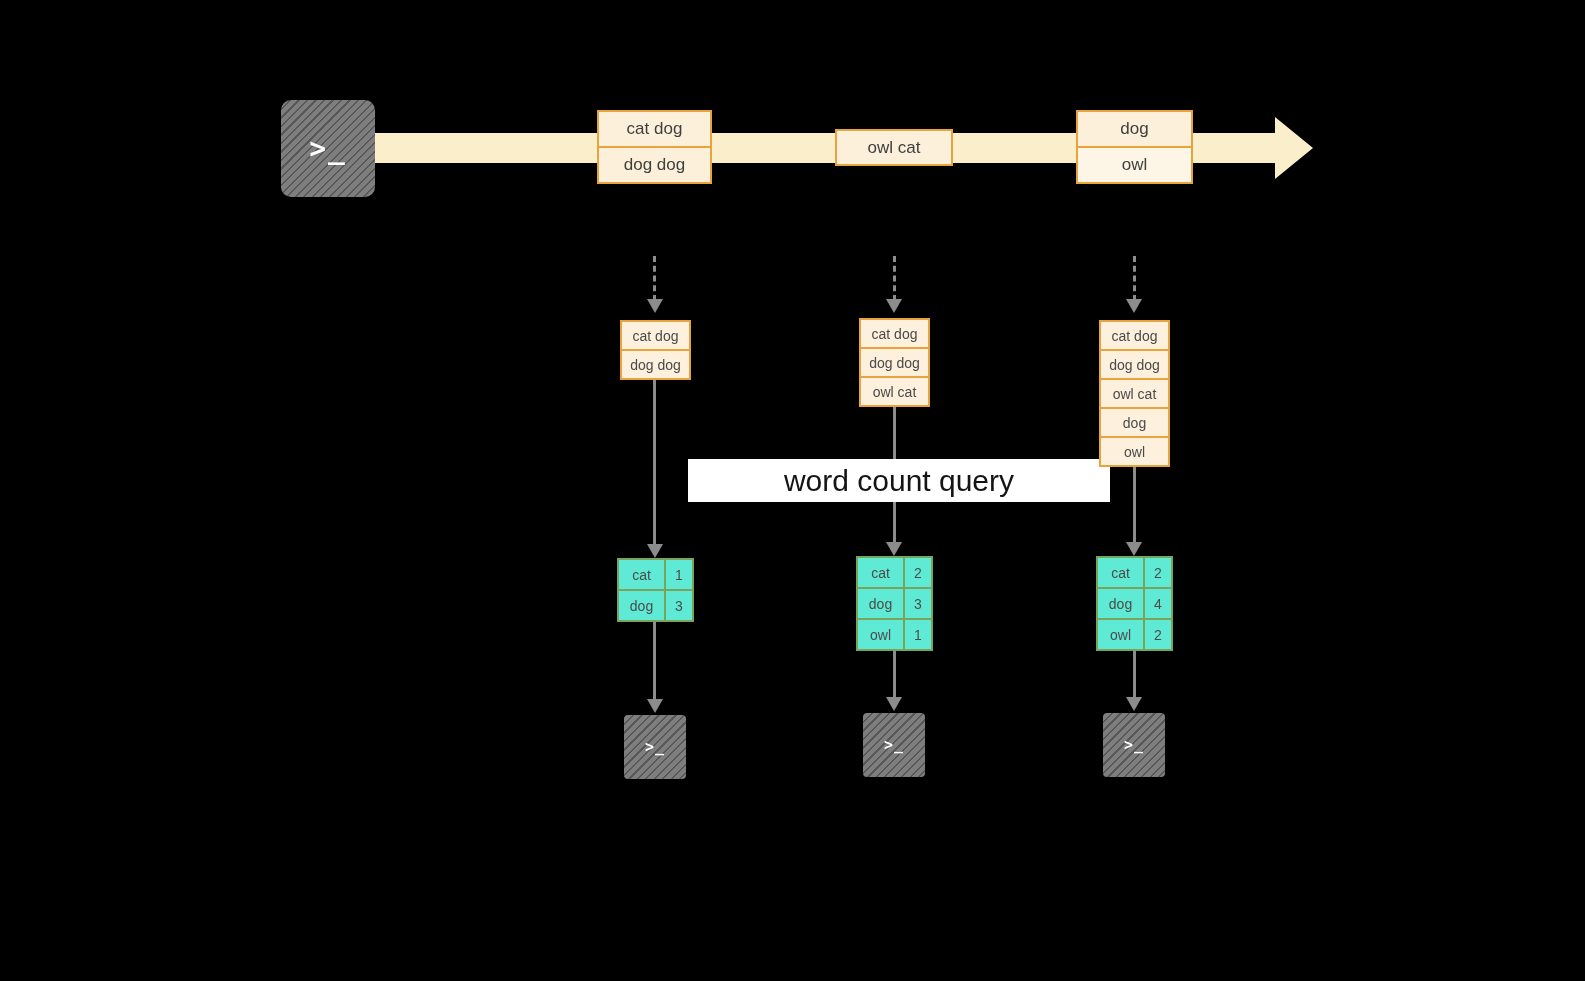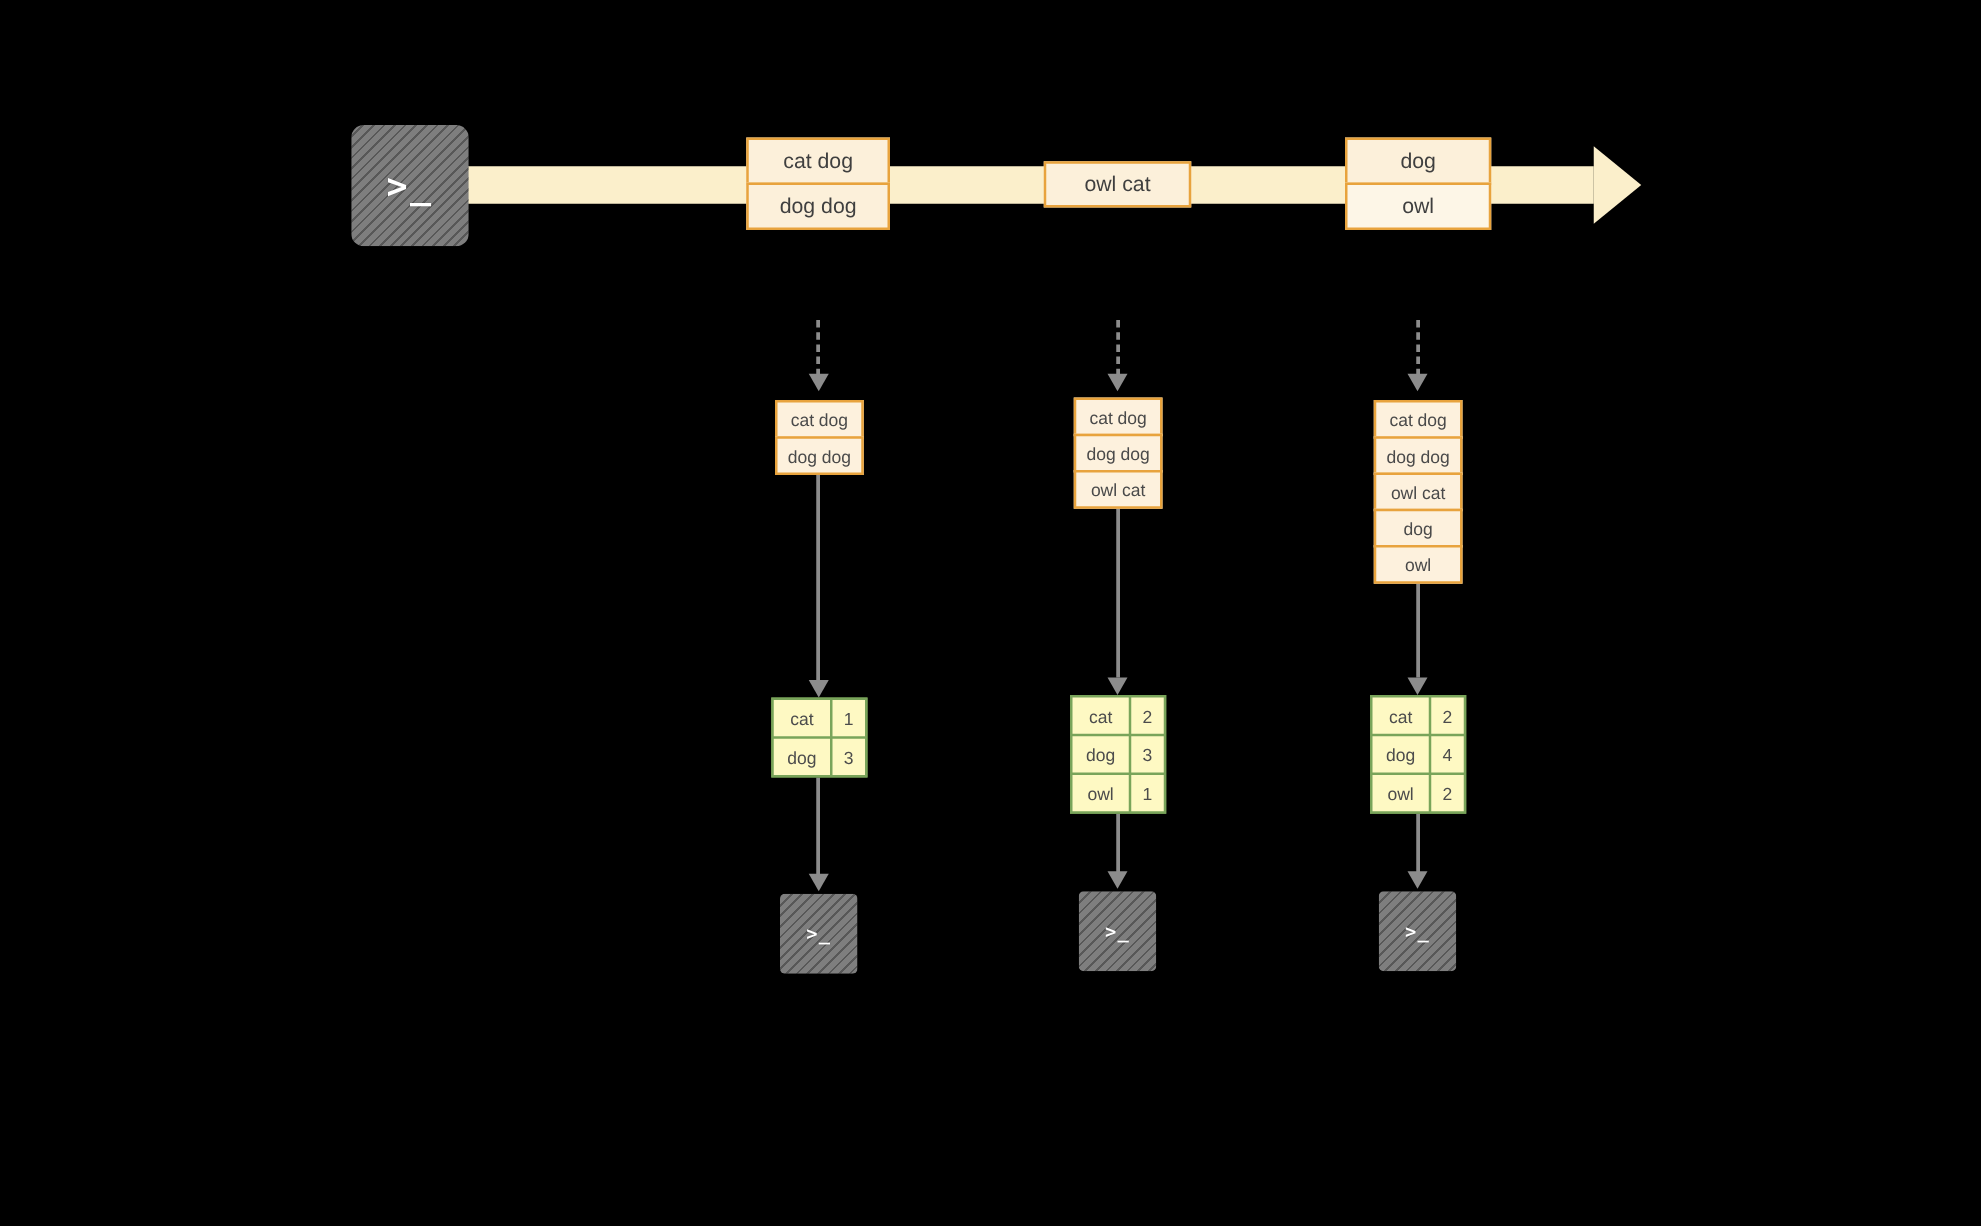--- a/index.html
+++ b/index.html
@@ -42,21 +42,21 @@
 
   
   .banner{position:absolute;left:688px;top:459px;width:422px;height:43px;background:#ffffff;z-index:4;
           display:flex;align-items:center;justify-content:center;}
   .banner span{color:#141414;font-size:30px;}
 
   
   .gtable{position:absolute;display:flex;flex-direction:column;gap:2px;background:#79a45a;
           border:2px solid #79a45a;z-index:3;}
   .grow{display:flex;gap:2px;}
-  .gcell{box-sizing:border-box;background:#fef9c3;height:29px;display:flex;align-items:center;
+  .gcell{box-sizing:border-box;background:#5eead4;height:29px;display:flex;align-items:center;
          justify-content:center;color:#4c4c4c;font-size:14px;}
   .gword{width:45px;}
   .gcount{width:26px;}
 </style>
 </head>
 <body>
 
 <div class="canvas">
 
   <div class="band"></div>
@@ -89,20 +89,23 @@
     <div class="sbox">owl cat</div>
   </div>
   <div class="stack" style="left:1099px;top:320px;">
     <div class="sbox">cat dog</div>
     <div class="sbox">dog dog</div>
     <div class="sbox">owl cat</div>
     <div class="sbox">dog</div>
     <div class="sbox">owl</div>
   </div>
 
+  <div class="banner">
+    <span>word count query</span>
+  </div>
 
   <div class="sline" style="left:653px;top:380px;height:164px;"></div>
   <div class="ahead" style="left:647px;top:544px;"></div>
   <div class="sline" style="left:893px;top:407px;height:135px;"></div>
   <div class="ahead" style="left:886px;top:542px;"></div>
   <div class="sline" style="left:1133px;top:467px;height:75px;"></div>
   <div class="ahead" style="left:1126px;top:542px;"></div>
 
   <div class="gtable" style="left:617px;top:558px;">
     <div class="grow">

